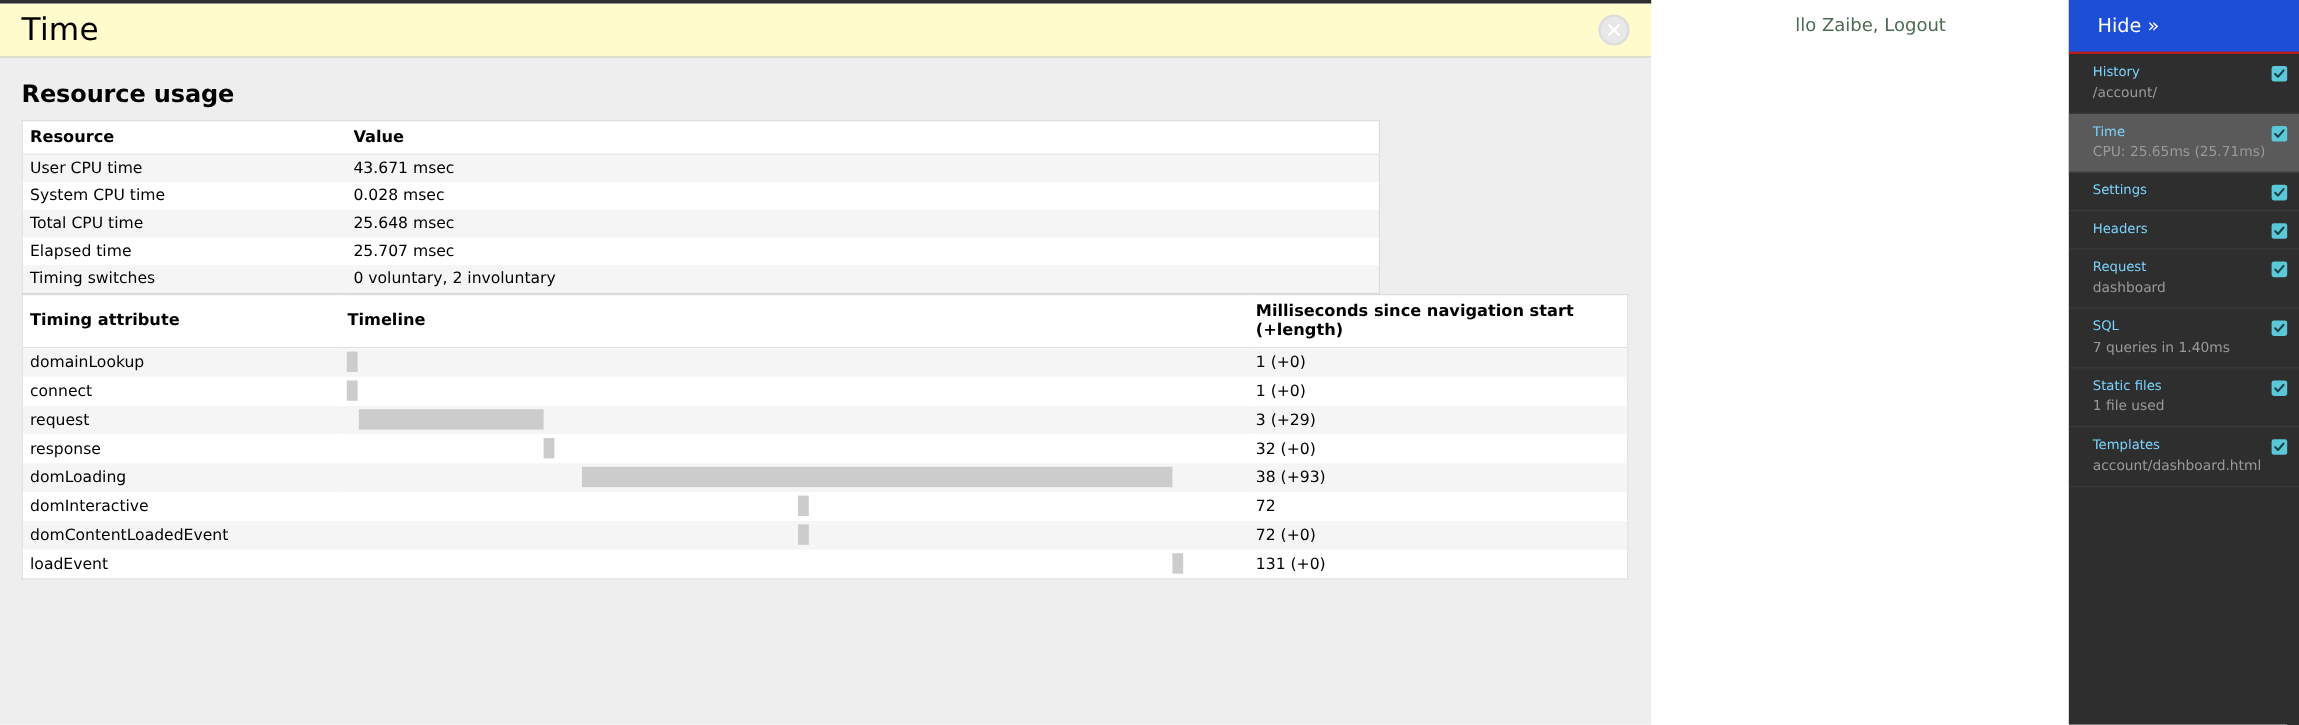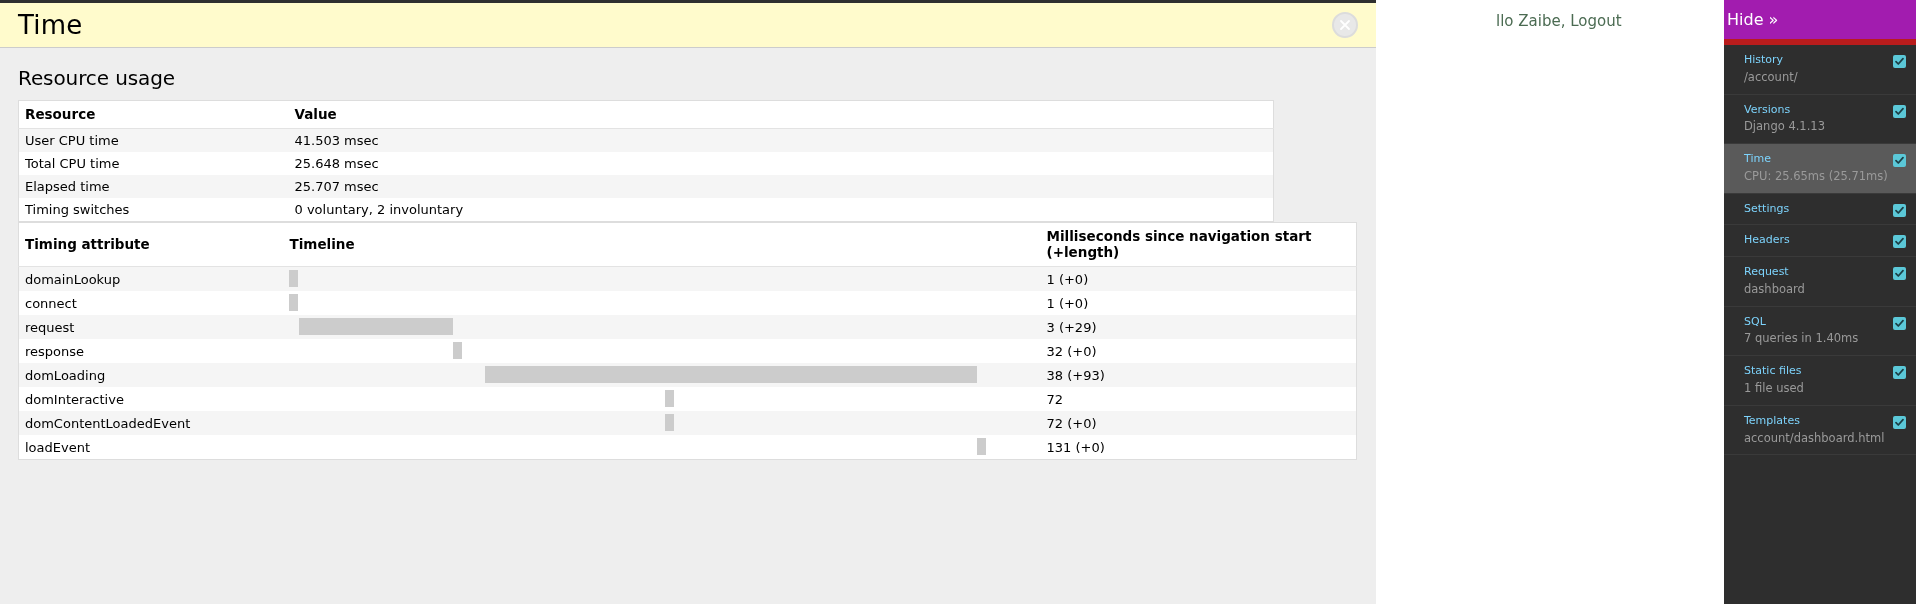--- a/index.html
+++ b/index.html
@@ -53,26 +53,26 @@
     background: #e8e8e8;
     border: 2px solid #dcdcdc;
     display: flex; align-items: center; justify-content: center;
     cursor: pointer;
   }
   .close-icon svg { display:block; }
 
   .panel-content { padding: 0 18px 18px 18px; }
 
   h3.section-heading {
-    font-size: 20px; font-weight: normal; color: #000;
+    font-size: 20px; font-weight: bold; color: #000;
     margin: 18px 0 10px 0; letter-spacing: -0.1px;
   }
 
   table.dbt {
-    width: 1256px;
+    width: 1132px;
     border-collapse: collapse;
     background: #fff;
     border: 1px solid #ddd;
     font-size: 13px;
     table-layout: fixed;
   }
   table.dbt thead th {
     text-align: left;
     font-weight: bold;
     font-size: 13.5px;
@@ -114,25 +114,25 @@
   .djdt {
     position: absolute; top: 0; right: 0;
     width: 192px; height: 604px;
     background: #2e2e2e;
     color: #fff;
     font-size: 13px;
     overflow: hidden;
     z-index: 5;
   }
   .djdt-header {
-    background: #a21caf;
+    background: #1d4ed8;
     height: 45px;
     display: flex; align-items: center;
-    padding-left: 3px;
-    border-bottom: 6px solid #b91c1c;
+    padding-left: 24px;
+    border-bottom: 2px solid #b91c1c;
   }
   .djdt-hide {
     color: #fff; font-size: 16px; text-decoration: none; cursor: pointer;
   }
   .djdt-panel-item {
     position: relative;
     padding: 8px 12px 9px 20px;
     border-bottom: 1px solid #3a3a3a;
     cursor: pointer;
   }
@@ -191,21 +191,25 @@
           </colgroup>
         <thead>
           <tr>
             <th>Resource</th>
             <th>Value</th>
           </tr>
         </thead>
         <tbody id="resource-body">
             <tr>
               <td>User CPU time</td>
-              <td>41.503 msec</td>
+              <td>43.671 msec</td>
+            </tr>
+            <tr>
+              <td>System CPU time</td>
+              <td>0.028 msec</td>
             </tr>
             <tr>
               <td>Total CPU time</td>
               <td>25.648 msec</td>
             </tr>
             <tr>
               <td>Elapsed time</td>
               <td>25.707 msec</td>
             </tr>
             <tr>
@@ -315,29 +319,20 @@
     <div id="djdt-items">
         <div class="djdt-panel-item">
           <span class="label">History</span>
           <span class="sub">/account/</span>
           <div class="djdt-check" style="background: rgb(91, 200, 216);">
             <svg width="9" height="9" viewBox="0 0 9 9" aria-hidden="true">
               <path d="M1 4.6 L3.3 7 L8 1.6" stroke="#1b3f46" stroke-width="1.7" fill="none" stroke-linecap="round" stroke-linejoin="round"></path>
             </svg>
           </div>
         </div>
-        <div class="djdt-panel-item">
-          <span class="label">Versions</span>
-          <span class="sub">Django 4.1.13</span>
-          <div class="djdt-check" style="background: rgb(91, 200, 216);">
-            <svg width="9" height="9" viewBox="0 0 9 9" aria-hidden="true">
-              <path d="M1 4.6 L3.3 7 L8 1.6" stroke="#1b3f46" stroke-width="1.7" fill="none" stroke-linecap="round" stroke-linejoin="round"></path>
-            </svg>
-          </div>
-        </div>
         <div class="djdt-panel-item active">
           <span class="label">Time</span>
           <span class="sub">CPU: 25.65ms (25.71ms)</span>
           <div class="djdt-check" style="background: rgb(91, 200, 216);">
             <svg width="9" height="9" viewBox="0 0 9 9" aria-hidden="true">
               <path d="M1 4.6 L3.3 7 L8 1.6" stroke="#1b3f46" stroke-width="1.7" fill="none" stroke-linecap="round" stroke-linejoin="round"></path>
             </svg>
           </div>
         </div>
         <div class="djdt-panel-item">

